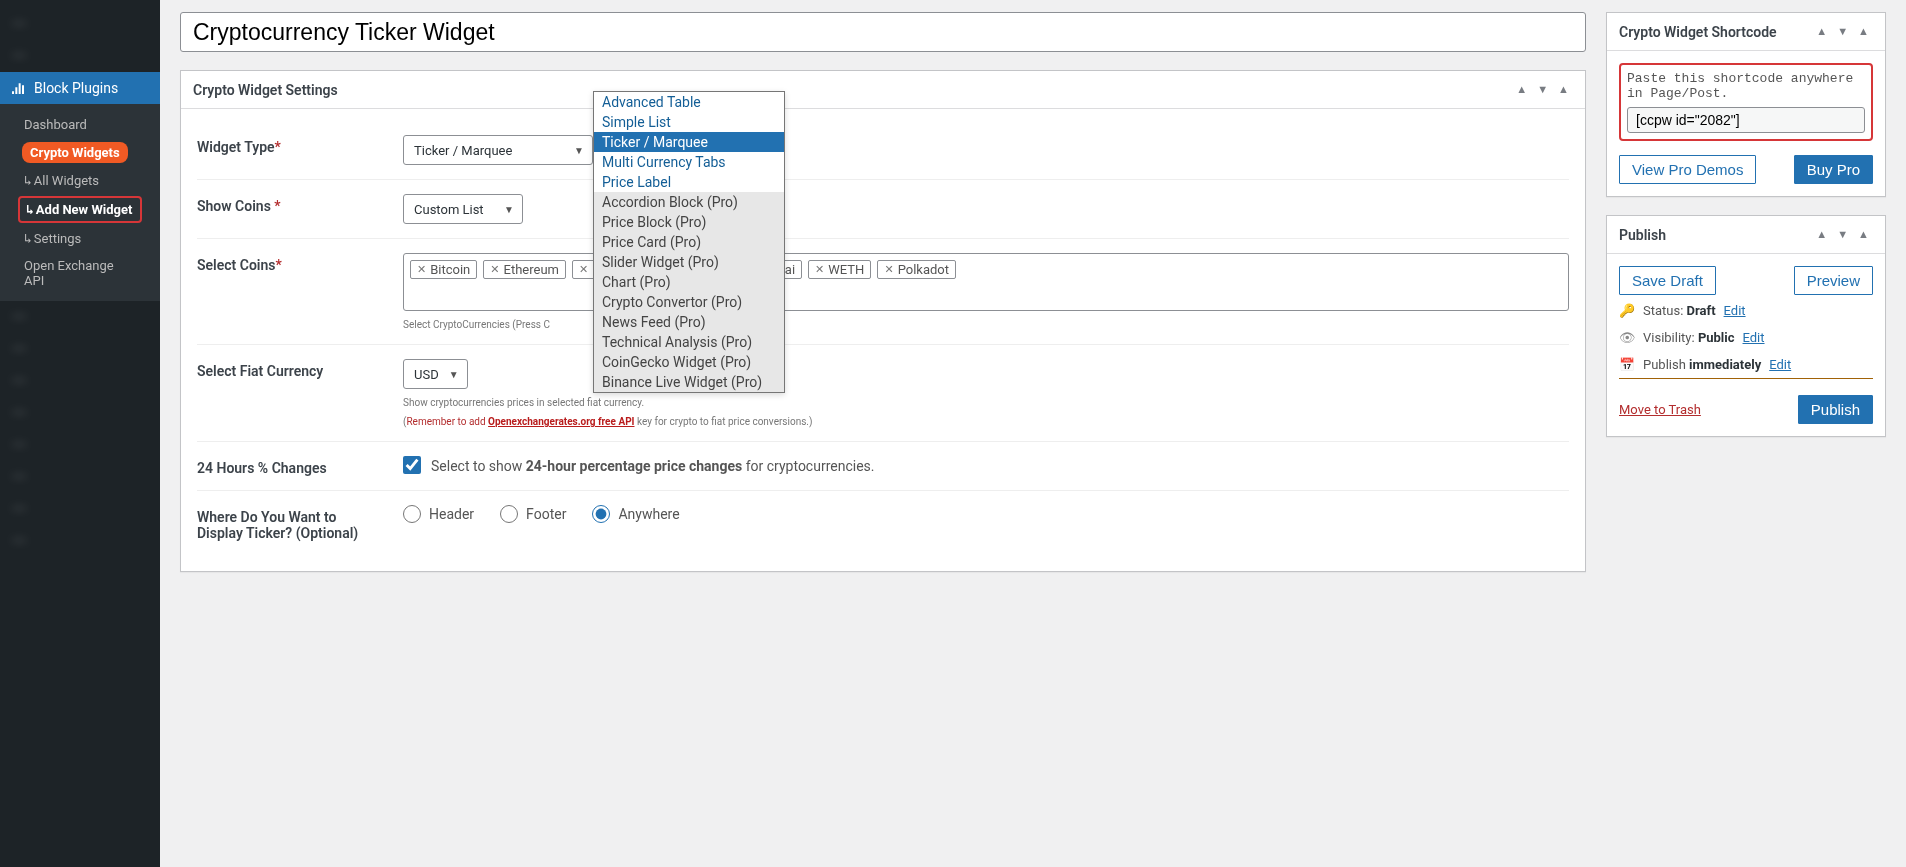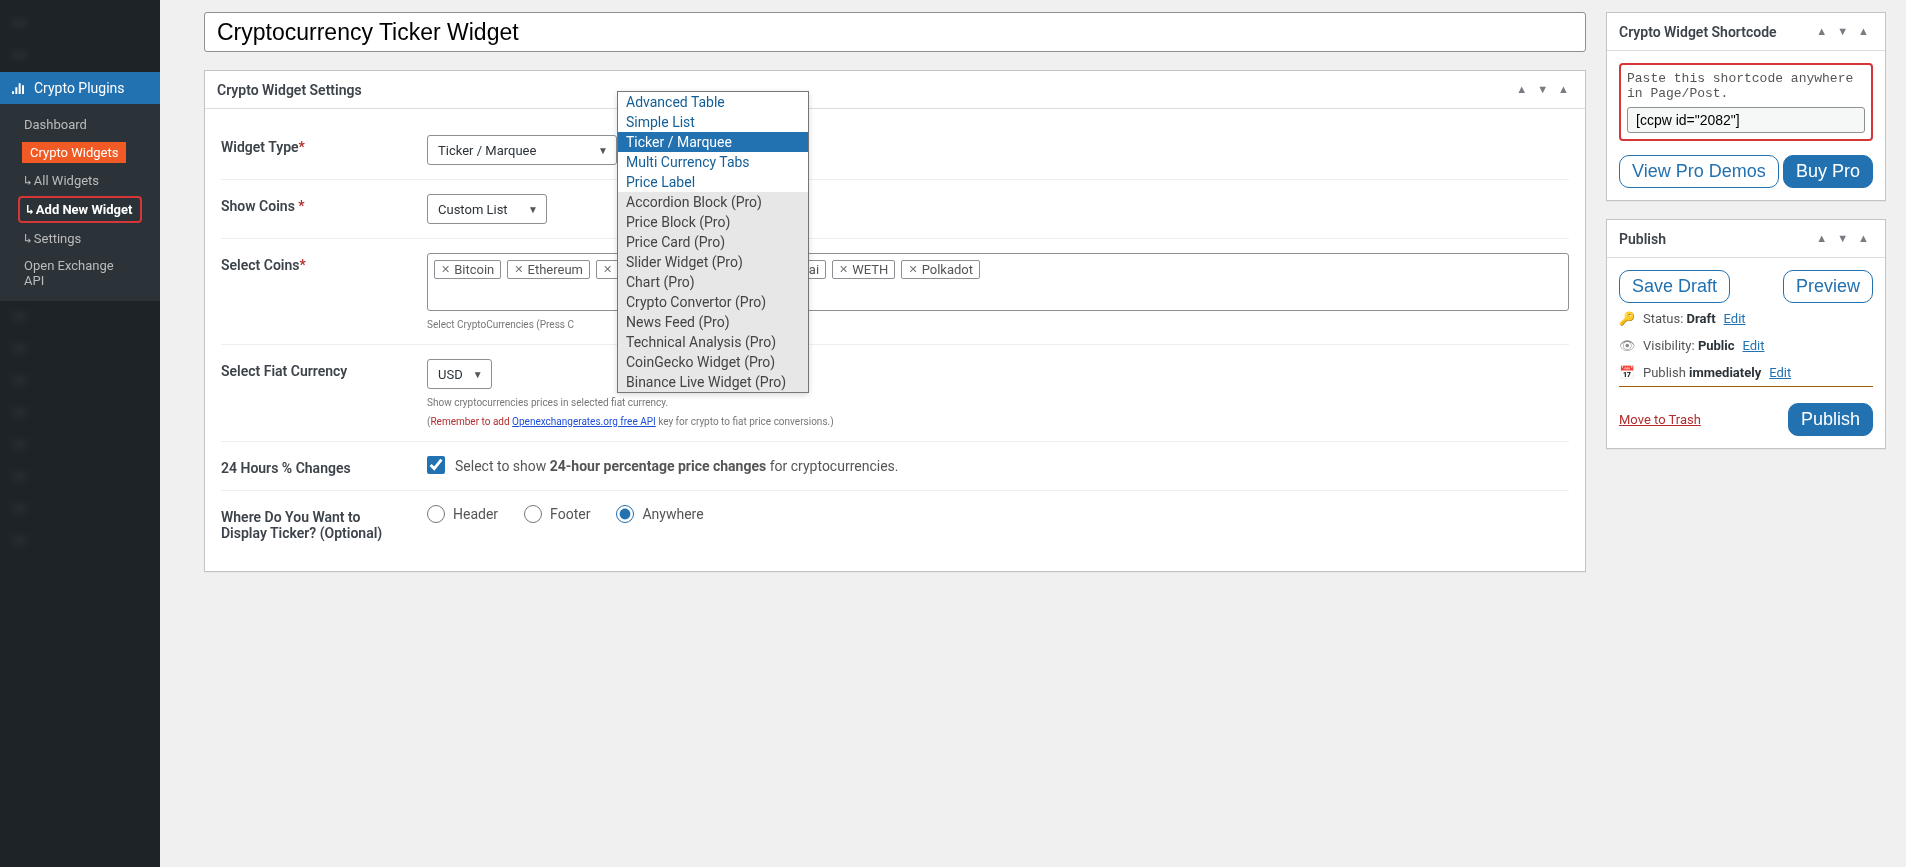--- a/index.html
+++ b/index.html
@@ -9,26 +9,26 @@
 
 .sidebar { width: 160px; background: #1d2327; color: #eee; flex-shrink: 0; padding-top: 8px; }
 .sidebar-item { padding: 8px 12px; color: #eee; font-size: 14px; filter: blur(4px); opacity: 0.3; }
 .sidebar-section { position: relative; }
 .sidebar-section.active .section-head { background: #2271b1; color: #fff; }
 .section-head { display: flex; align-items: center; gap: 8px; padding: 8px 10px; font-size: 14px; cursor: pointer; }
 .section-head .arrow-pointer { position: absolute; right: -8px; top: 50%; transform: translateY(-50%); width: 0; height: 0; border-top: 8px solid transparent; border-bottom: 8px solid transparent; border-right: 8px solid #f0f0f1; }
 .sub-items { background: #2c3338; padding: 7px 12px; }
 .sub-item { padding: 6px 12px; font-size: 13px; color: #bbb; cursor: pointer; }
 .sub-item .sub-arrow { font-family: monospace; margin-right: 2px; }
-.sub-item.highlighted { background: #f15a24; color: #fff; display: inline-block; margin-left: 10px; padding: 3px 8px; border-radius: 0; font-weight: 400; }
+.sub-item.highlighted { background: #f15a24; color: #fff; display: inline-block; margin-left: 10px; padding: 3px 8px; border-radius: 8px; font-weight: 700; }
 .sub-item.framed { border: 2px solid #d63638; border-radius: 4px; margin: 2px 6px; padding: 4px 6px; font-weight: 700; color: #fff; }
 
 
 .main { flex: 1; display: flex; gap: 20px; padding: 12px 20px 20px 20px; overflow: hidden; }
-.content { flex: 1; margin-left: 24px; }
+.content { flex: 1; }
 .sidecol { width: 280px; flex-shrink: 0; }
 
 .title-input { width: 100%; padding: 6px 12px; font-size: 23px; height: 40px; border: 1px solid #8c8f94; border-radius: 3px; background: #fff; }
 
 .postbox { background: #fff; border: 1px solid #c3c4c7; box-shadow: 0 1px 1px rgba(0,0,0,.04); margin-top: 18px; }
 .postbox-header { display: flex; align-items: center; justify-content: space-between; padding: 10px 12px; border-bottom: 1px solid #dcdcde; }
 .postbox-header h2 { font-size: 14px; font-weight: 600; }
 .postbox-controls { display: flex; gap: 2px; }
 .postbox-controls span { cursor: pointer; color: #787c82; padding: 2px 4px; font-size: 11px; }
 .postbox .inside { padding: 12px 16px 16px 16px; }
@@ -47,35 +47,35 @@
 .dropdown-panel .opt { padding: 2px 8px; cursor: pointer; }
 .dropdown-panel .opt.link { color: #135e96; }
 .dropdown-panel .opt.selected { background: #2271b1; color: #fff; }
 .dropdown-panel .opt.pro { background: #e7e7e7; color: #444; }
 
 .tags-box { border: 1px solid #8c8f94; border-radius: 3px; padding: 6px; min-height: 58px; background: #fff; display: flex; flex-wrap: wrap; gap: 6px; align-content: flex-start; }
 .tag { border: 1px solid #8c8f94; border-radius: 2px; padding: 1px 6px; font-size: 13px; background: #fff; color: #555; display: inline-flex; align-items: center; gap: 4px; }
 .tag .x { color: #777; font-size: 11px; }
 .help-text { color: #777; font-size: 10px; margin-top: 8px; }
 .help-text .red { color: #b32d2e; }
-.help-text .link { color: #1d4ed8; text-decoration: underline; cursor: pointer; }
+.help-text .link { color: #b91c1c; text-decoration: underline; cursor: pointer; font-weight: bold; }
 
 .checkbox-row { display: flex; align-items: flex-end; gap: 10px; font-size: 14px; color: #555; }
 .checkbox-row input[type=checkbox] { width: 18px; height: 18px; accent-color: #2271b1; }
 .radio-row { display: flex; gap: 26px; font-size: 14px; color: #555; }
 .radio-row label { display: flex; align-items: center; gap: 8px; }
 .radio-row input[type=radio] { width: 18px; height: 18px; accent-color: #2271b1; }
 
 
 .side-box-inside { padding: 12px; font-size: 13px; }
 .shortcode-label { font-size: 13px; color: #555; margin-bottom: 6px; font-family: Liberation Mono, monospace; }
 .shortcode-box { border: 2px solid #d63638; border-radius: 4px; padding: 6px; }
 .shortcode-input { width: 100%; border: 1px solid #8c8f94; border-radius: 3px; padding: 4px 8px; background: #f6f7f7; font-size: 14px; }
 .side-actions { display: flex; justify-content: space-between; margin-top: 14px; }
-.btn { border: 1px solid #2271b1; border-radius: 10px; padding: 5px 12px; font-size: 18px; cursor: pointer; background: #fff; color: #2271b1; }
+.btn { border: 1px solid #2271b1; border-radius: 1px; padding: 5px 12px; font-size: 15px; cursor: pointer; background: #fff; color: #2271b1; }
 .btn.primary { background: #2271b1; color: #fff; }
 .publish-lines { margin-top: 2px; }
 .publish-row { display: flex; align-items: center; gap: 8px; padding: 6px 0; font-size: 13px; color: #555; }
 .publish-row .icon { width: 16px; text-align: center; color: #888; }
 .publish-row strong { color: #2c3338; }
 .publish-row .edit-link { color: #2271b1; text-decoration: underline; cursor: pointer; }
 .trash-link { color: #b32d2e; text-decoration: underline; cursor: pointer; }
 .publish-footer { display: flex; justify-content: space-between; align-items: center; padding-top: 16px; border-top: 1px solid #a16207; }
 
 svg.icon-chart { width: 16px; height: 16px; fill: currentColor; }
@@ -87,21 +87,21 @@
 
   <aside class="sidebar">
     <div class="sidebar-item">•••</div>
     <div class="sidebar-item">•••</div>
 
     <div class="sidebar-section active">
       <div class="section-head">
         <svg class="icon-chart" viewBox="0 0 24 24">
             <path d="M3 17h3v4H3v-4zm5-6h3v10H8V11zm5-6h3v16h-3V5zm5 3h3v13h-3V8z"></path>
           </svg>
-        <span>Crypto Plugins</span>
+        <span>Block Plugins</span>
         <span class="arrow-pointer"></span>
       </div>
       <div class="sub-items" id="sub-items">
           <div class="sub-item"><span>Dashboard</span></div>
           <div style="padding: 4px 0px;"><div class="sub-item highlighted"><span>Crypto Widgets</span></div></div>
           <div class="sub-item"><span class="sub-arrow">↳</span><span>All Widgets</span></div>
           <div class="sub-item framed"><span class="sub-arrow">↳</span><span>Add New Widget</span></div>
           <div class="sub-item"><span class="sub-arrow">↳</span><span>Settings</span></div>
           <div class="sub-item"><span>Open Exchange API</span></div>
         </div>

